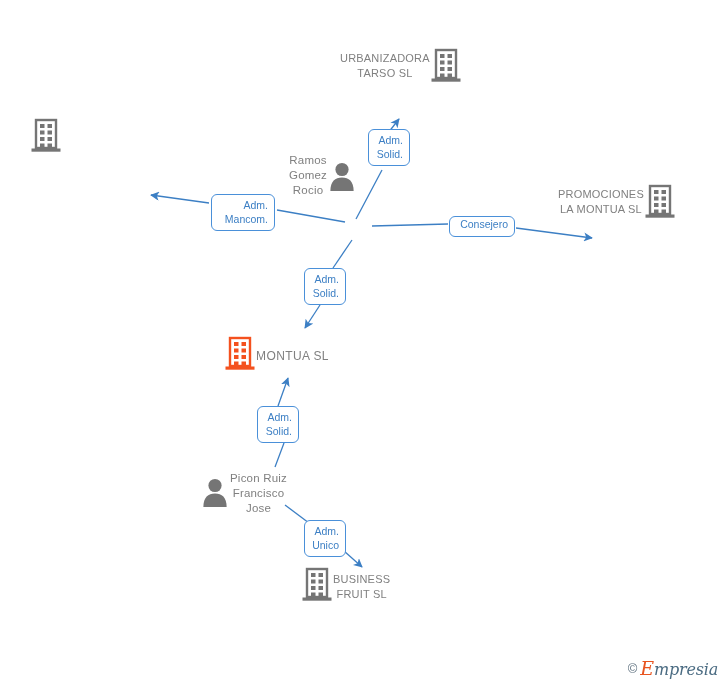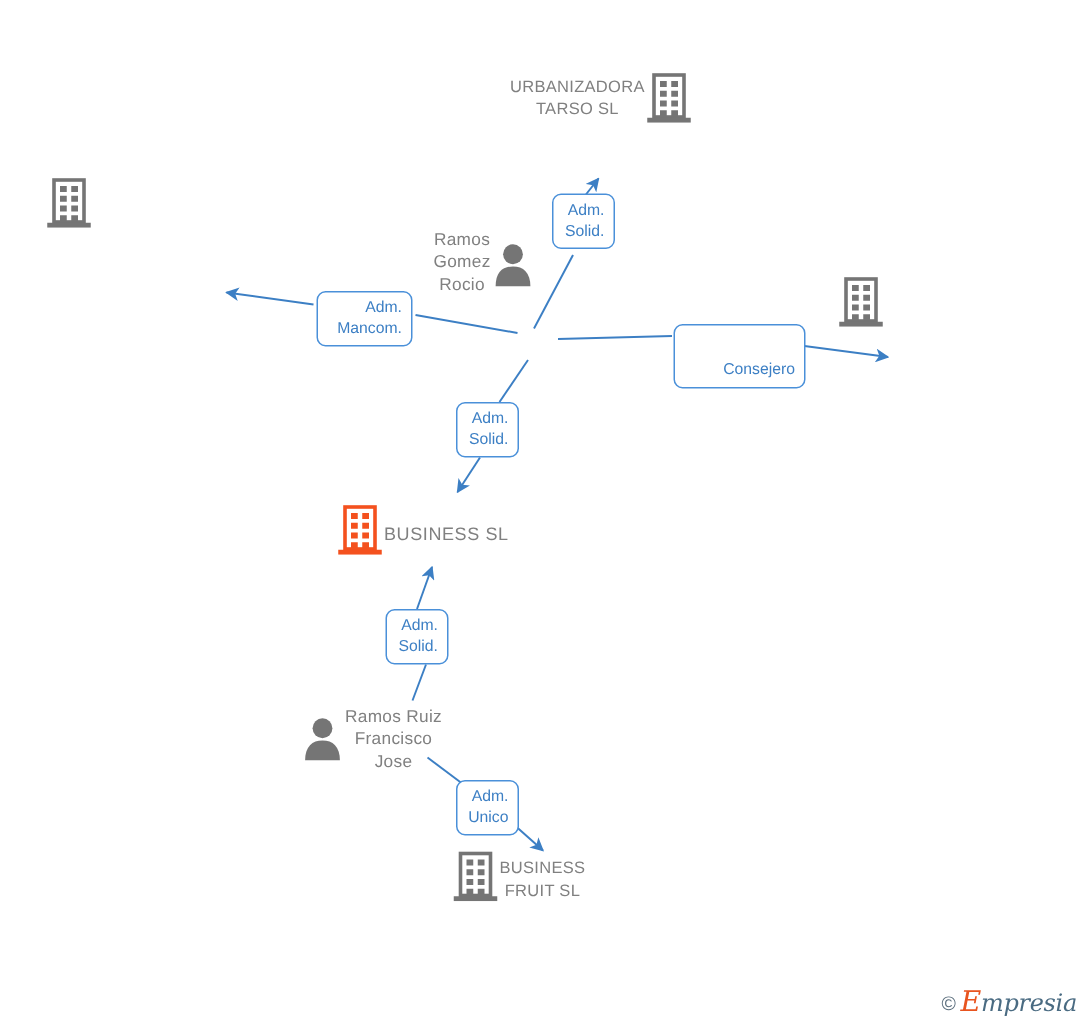--- a/index.html
+++ b/index.html
@@ -161,20 +161,22 @@
       <rect x="17.5" y="12.5" width="4.5" height="4" fill="#757575"></rect>
       <rect x="10" y="19" width="4.5" height="4" fill="#757575"></rect>
       <rect x="17.5" y="19" width="4.5" height="4" fill="#757575"></rect>
       <rect x="10" y="25.5" width="4.5" height="4.5" fill="#757575"></rect>
       <rect x="17.5" y="25.5" width="4.5" height="4" fill="#757575"></rect>
       <rect x="1.5" y="30.5" width="29" height="3.2" fill="#757575"></rect>
     </svg>
   </div>
 
   <div class="node" style="left:628px; top:184px;">
+    <div class="node-label company">PROMOCIONES
+LA MONTUA SL</div>
     <svg class="bld" width="32" height="36" viewBox="0 0 32 36">
       <rect x="6" y="2" width="20" height="28" fill="none" stroke="#757575" stroke-width="2.4"></rect>
       <rect x="10" y="6" width="4.5" height="4" fill="#757575"></rect>
       <rect x="17.5" y="6" width="4.5" height="4" fill="#757575"></rect>
       <rect x="10" y="12.5" width="4.5" height="4" fill="#757575"></rect>
       <rect x="17.5" y="12.5" width="4.5" height="4" fill="#757575"></rect>
       <rect x="10" y="19" width="4.5" height="4" fill="#757575"></rect>
       <rect x="17.5" y="19" width="4.5" height="4" fill="#757575"></rect>
       <rect x="10" y="25.5" width="4.5" height="4.5" fill="#757575"></rect>
       <rect x="17.5" y="25.5" width="4.5" height="4" fill="#757575"></rect>
@@ -198,29 +200,29 @@
       <rect x="10" y="6" width="4.5" height="4" fill="#f4511e"></rect>
       <rect x="17.5" y="6" width="4.5" height="4" fill="#f4511e"></rect>
       <rect x="10" y="12.5" width="4.5" height="4" fill="#f4511e"></rect>
       <rect x="17.5" y="12.5" width="4.5" height="4" fill="#f4511e"></rect>
       <rect x="10" y="19" width="4.5" height="4" fill="#f4511e"></rect>
       <rect x="17.5" y="19" width="4.5" height="4" fill="#f4511e"></rect>
       <rect x="10" y="25.5" width="4.5" height="4.5" fill="#f4511e"></rect>
       <rect x="17.5" y="25.5" width="4.5" height="4" fill="#f4511e"></rect>
       <rect x="1.5" y="30.5" width="29" height="3.2" fill="#f4511e"></rect>
     </svg>
-    <div class="node-label company" style="margin-top:4px; font-size:12px; letter-spacing:0.4px;">BUSINESS  SL</div>
+    <div class="node-label company" style="margin-top:4px; font-size:12px; letter-spacing:0.4px;">MONTUA  SL</div>
   </div>
 
   <div class="node" style="left:270px; top:468px;">
     <svg class="person-icon" width="30" height="30" viewBox="0 0 30 30">
       <circle cx="15" cy="8.5" r="6.6" fill="#757575"></circle>
       <path d="M 3.4 30 C 3.4 20.4 8.2 16.6 15 16.6 C 21.8 16.6 26.6 20.4 26.6 30 Z" fill="#757575"></path>
     </svg>
-    <div class="node-label person" style="margin-top:3px;">Ramos Ruiz
+    <div class="node-label person" style="margin-top:3px;">Picon Ruiz
 Francisco
 Jose</div>
   </div>
 
   <div class="node" style="left:371px; top:567px;">
     <svg class="bld" width="32" height="36" viewBox="0 0 32 36">
       <rect x="6" y="2" width="20" height="28" fill="none" stroke="#757575" stroke-width="2.4"></rect>
       <rect x="10" y="6" width="4.5" height="4" fill="#757575"></rect>
       <rect x="17.5" y="6" width="4.5" height="4" fill="#757575"></rect>
       <rect x="10" y="12.5" width="4.5" height="4" fill="#757575"></rect>
@@ -234,21 +236,21 @@
     <div class="node-label company" style="margin-top:4px;">BUSINESS
 FRUIT  SL</div>
   </div>
 
   <div class="rel" style="left:368px; top:129px; width:42px;">Adm.
 Solid.</div>
 
   <div class="rel" style="left:211px; top:194px; width:64px;">Adm.
 Mancom.</div>
 
-  <div class="rel" style="left:449px; top:216px; width:88px; padding-top:22px; padding-bottom:5px;">Consejero</div>
+  <div class="rel" style="left:449px; top:216px; width:66px; padding-top:0; padding-bottom:5px;">Consejero</div>
 
   <div class="rel" style="left:304px; top:268px; width:42px;">Adm.
 Solid.</div>
 
   <div class="rel" style="left:257px; top:406px; width:42px;">Adm.
 Solid.</div>
 
   <div class="rel" style="left:304px; top:520px; width:42px;">Adm.
 Unico</div>
 

